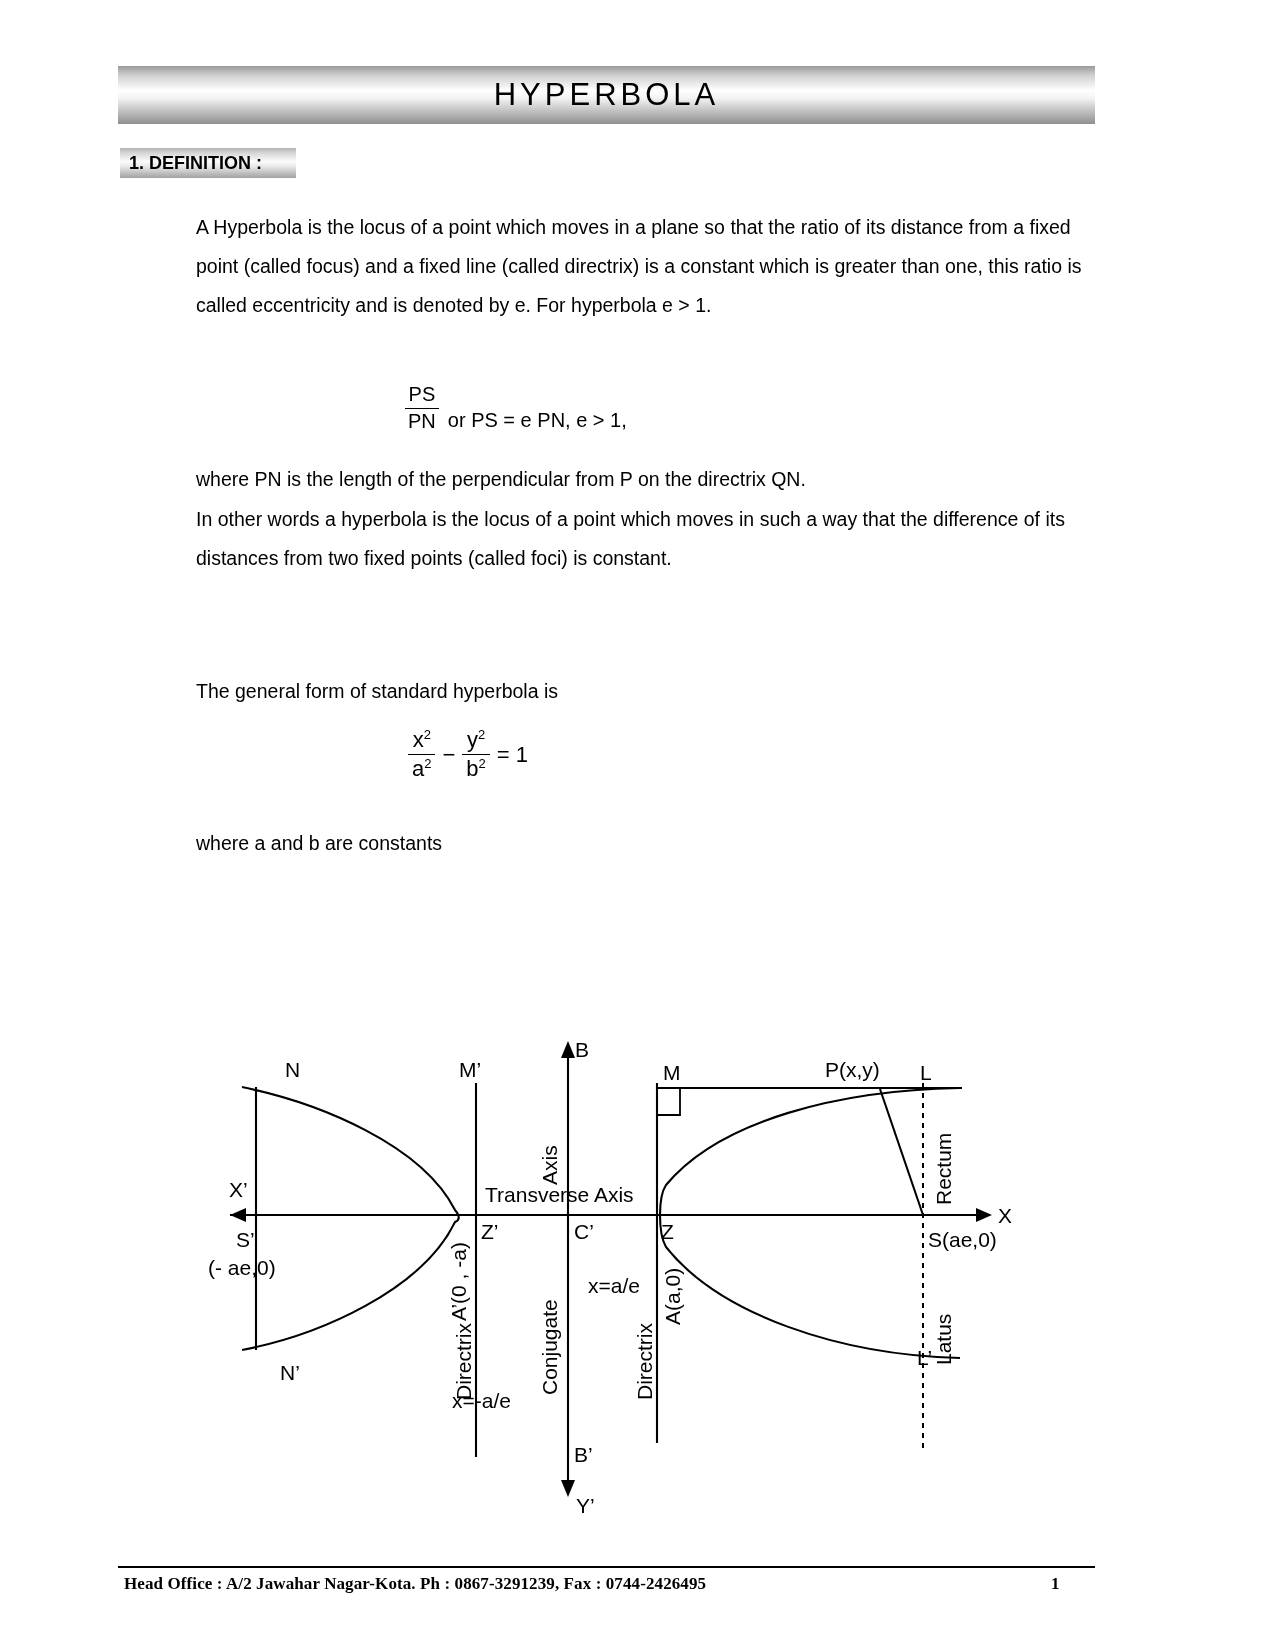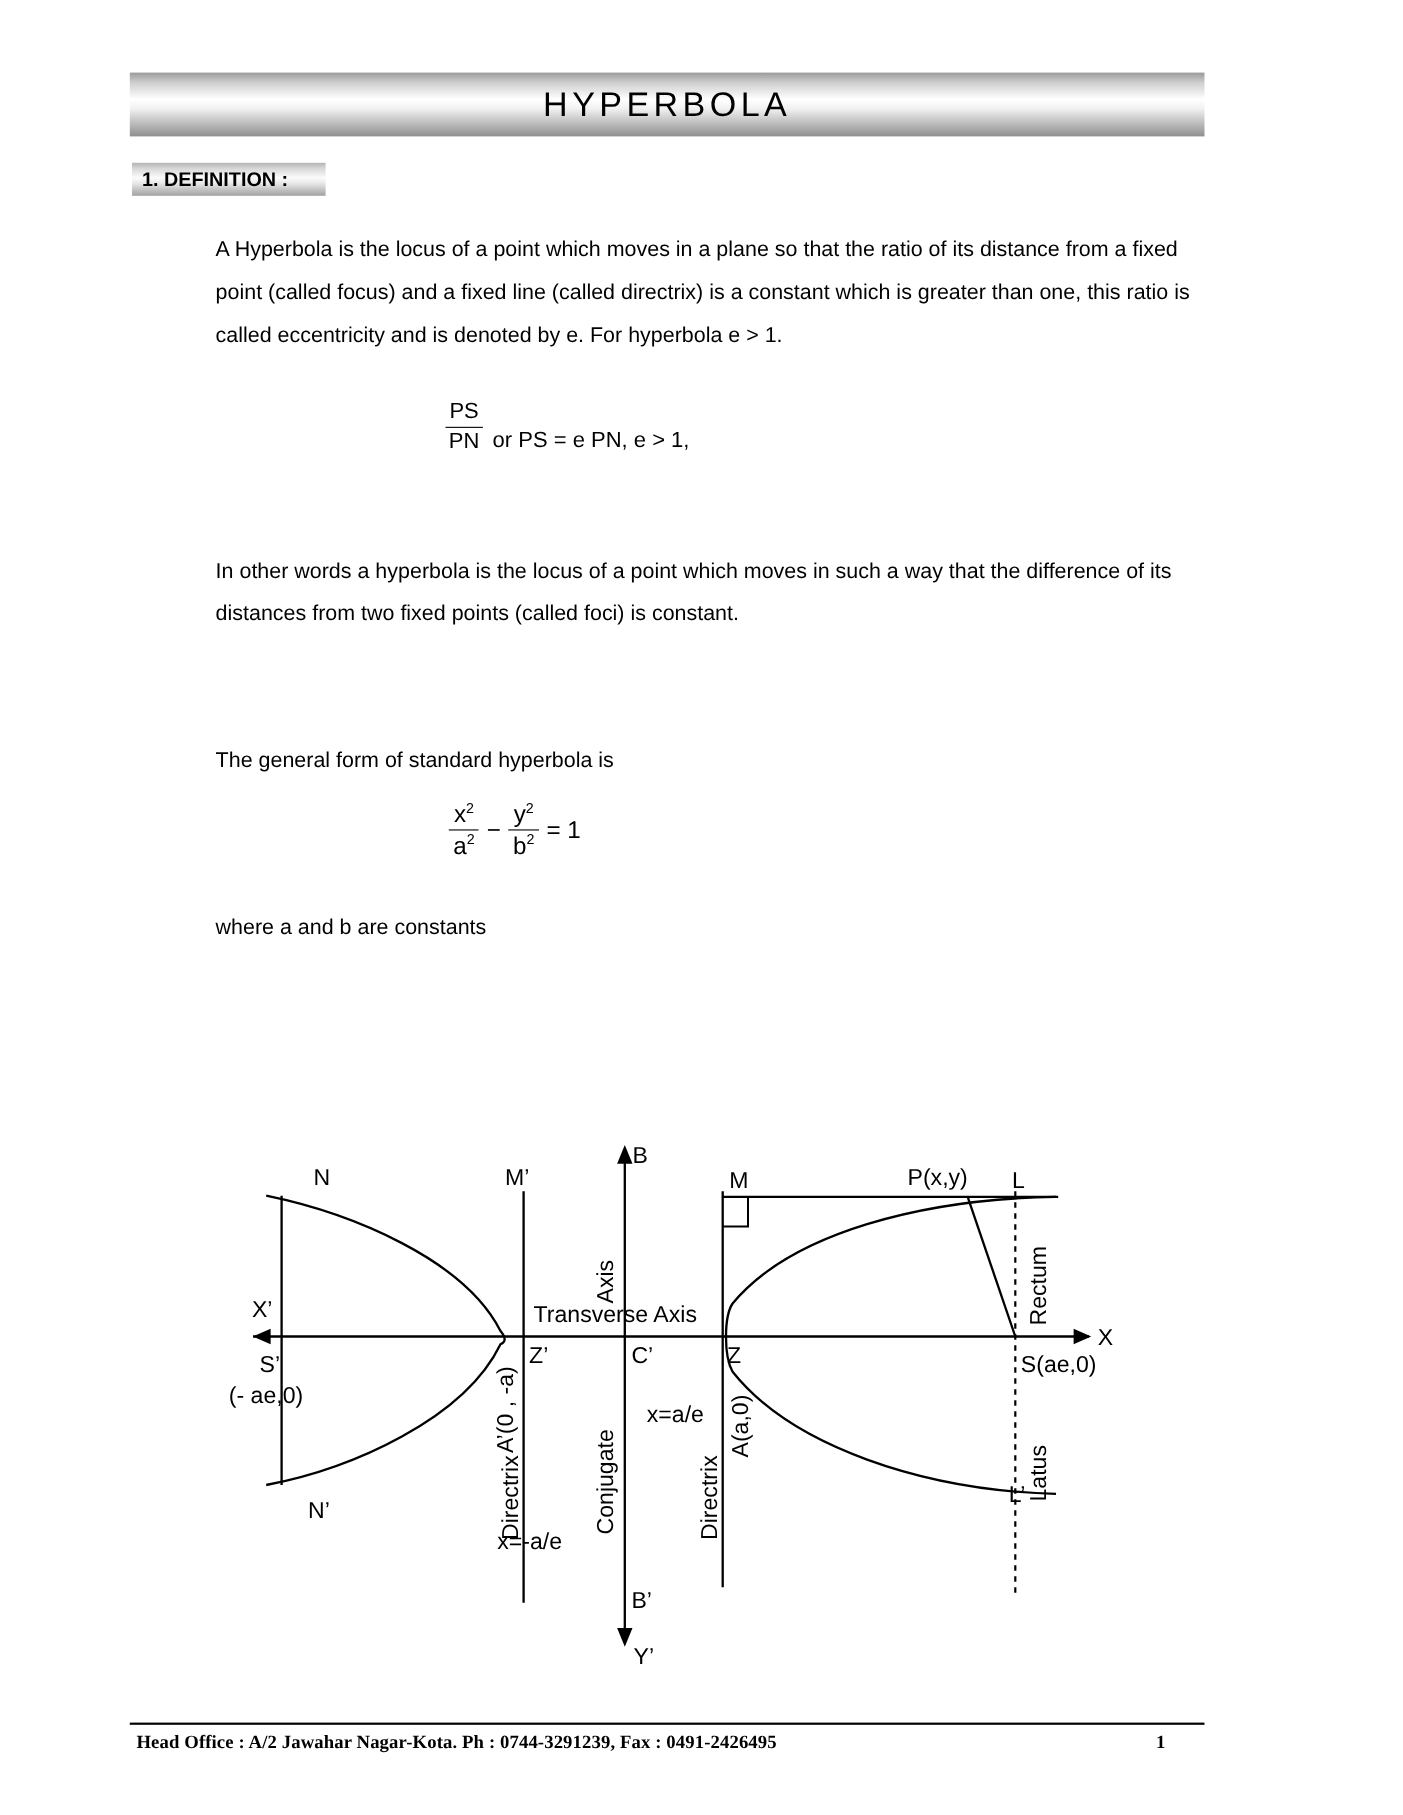--- a/index.html
+++ b/index.html
@@ -86,21 +86,21 @@
   #p2 { left: 196px; top: 313px; width: 898px; }
   #p3 { left: 196px; top: 460px; width: 900px; }
   #p4 { left: 196px; top: 500px; width: 903px; }
   #p5 { left: 196px; top: 672px; width: 700px; }
   #p6 { left: 196px; top: 824px; width: 700px; }
 
   
   .formula1 {
     position: absolute;
     left: 405px;
-    top: 364px;
+    top: 384px;
     display: flex;
     align-items: center;
     font-size: 20px;
     text-align: right;
   }
   .frac {
     display: inline-flex;
     flex-direction: column;
     align-items: center;
     vertical-align: middle;
@@ -196,20 +196,21 @@
 
   <div class="formula1">
     <span class="frac">
       <span class="num">PS</span>
       <span class="bar"></span>
       <span class="den">PN</span>
     </span>
     <span class="tail">or PS = e PN, e &gt; 1,</span>
   </div>
 
+  <div class="para" id="p3">where PN is the length of the perpendicular from P on the directrix QN.</div>
   <div class="para" id="p4">In other words a hyperbola is the locus of a point which moves in such a way that the difference of its distances from two fixed points (called foci) is constant.</div>
 
 
   <div class="para" id="p5">The general  form of standard hyperbola is</div>
 
   <div class="formula2">
     <span class="frac">
       <span class="num"><span>x</span><sup class="exp">2</sup></span>
       <span class="bar"></span>
       <span class="den"><span>a</span><sup class="exp">2</sup></span>
@@ -292,16 +293,16 @@
         <text x="0" y="0" transform="translate(472,375) rotate(-90)">Directrix</text>
         <text x="0" y="0" transform="translate(286,296) rotate(-90)">A’(0 , -a)</text>
         <text x="0" y="0" transform="translate(500,300) rotate(-90)">A(a,0)</text>
         <text x="0" y="0" transform="translate(771,180) rotate(-90)">Rectum</text>
         <text x="0" y="0" transform="translate(771,340) rotate(-90)">Latus</text>
       </g>
     </svg>
   </div>
 
   <div class="footer-rule"></div>
-  <div class="footer-text">Head Office : A/2 Jawahar Nagar-Kota. Ph : 0744-3291239, Fax : 0491-2426495</div>
+  <div class="footer-text">Head Office : A/2 Jawahar Nagar-Kota. Ph : 0867-3291239, Fax : 0744-2426495</div>
   <div class="footer-page">1</div>
 
 </div>
 
 </body></html>

